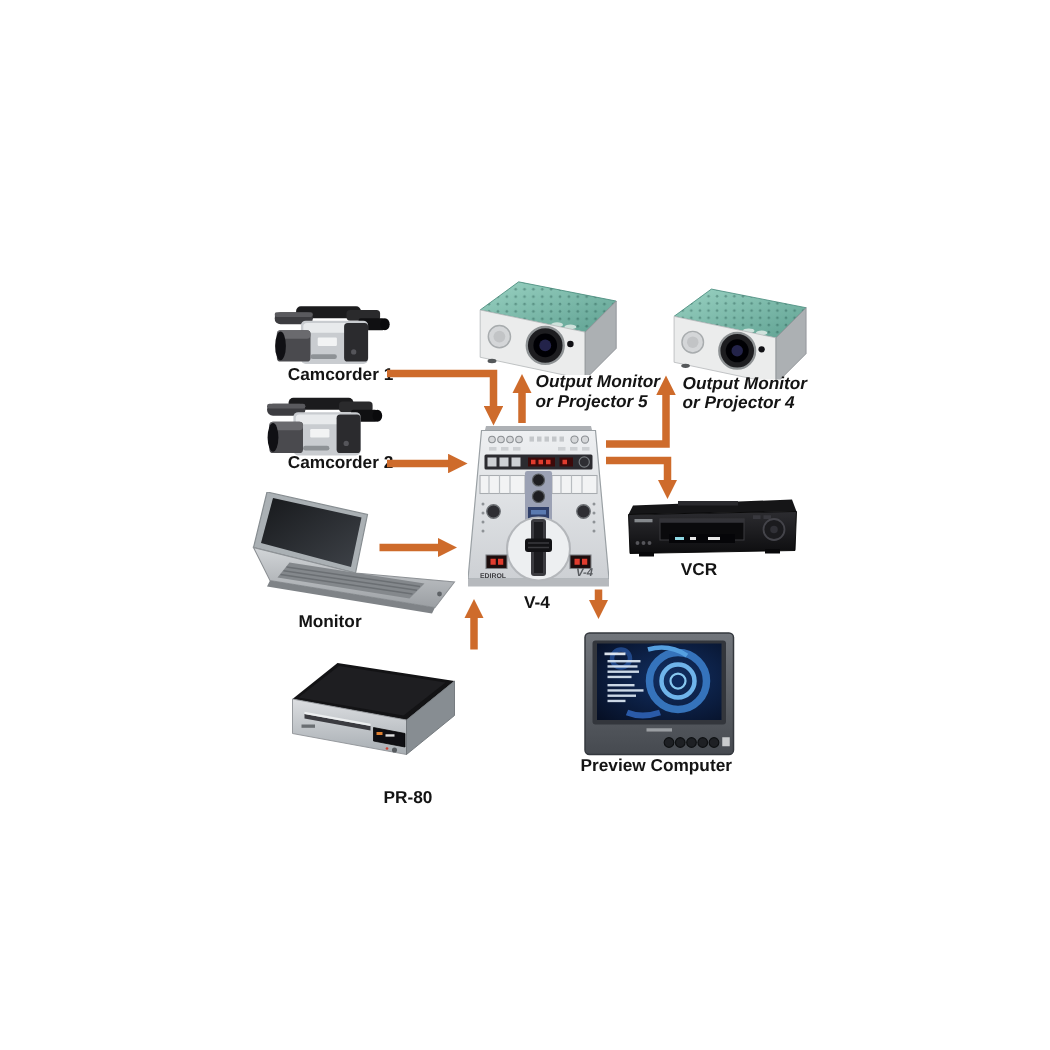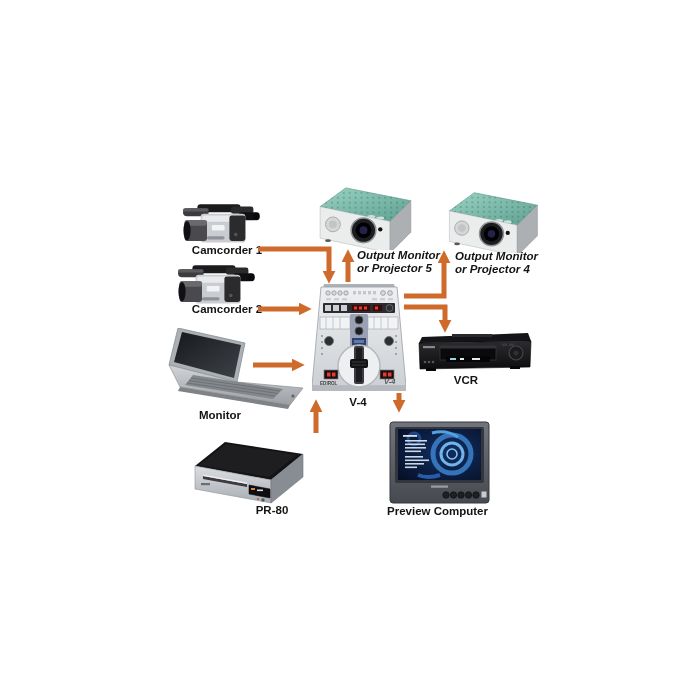--- a/index.html
+++ b/index.html
@@ -285,21 +285,21 @@
       <polygon points="10,46 54,54 54,57 10,49" fill="#3b3b40"></polygon>
       <polygon points="10,44.5 54,52.5 54,54 10,46" fill="#eceeef"></polygon>
       <polygon points="56,55 77,59 77,68 56,64" fill="#0f0f13" stroke="#000" stroke-width="0.5"></polygon>
       <rect x="58" y="58" width="4" height="2" fill="#e08030"></rect>
       <rect x="64" y="59.5" width="6" height="1.6" fill="#dddddd"></rect>
       <rect x="8" y="53" width="9" height="2.2" fill="#6a6e72"></rect>
       <circle cx="70" cy="70" r="1.7" fill="#55595d"></circle>
       <circle cx="65" cy="69" r="0.9" fill="#d04030"></circle>
     </svg>
   </div>
-  <div class="label center" style="left:242px;top:504px;width:60px;">PR-80</div>
+  <div class="label center" style="left:242px;top:526px;width:60px;">PR-80</div>
 
   <div class="device" style="left:388px;top:419px;width:104px;height:88px;">
     <svg width="104" height="88" viewBox="0 0 104 88">
       <defs>
         <linearGradient id="mong" x1="0" y1="0" x2="0" y2="1">
           <stop offset="0" stop-color="#72767c"></stop>
             <stop offset="1" stop-color="#464a50"></stop>
         </linearGradient>
         <radialGradient id="mscr" cx="0.6" cy="0.45" r="0.8">
           <stop offset="0" stop-color="#123064"></stop>

